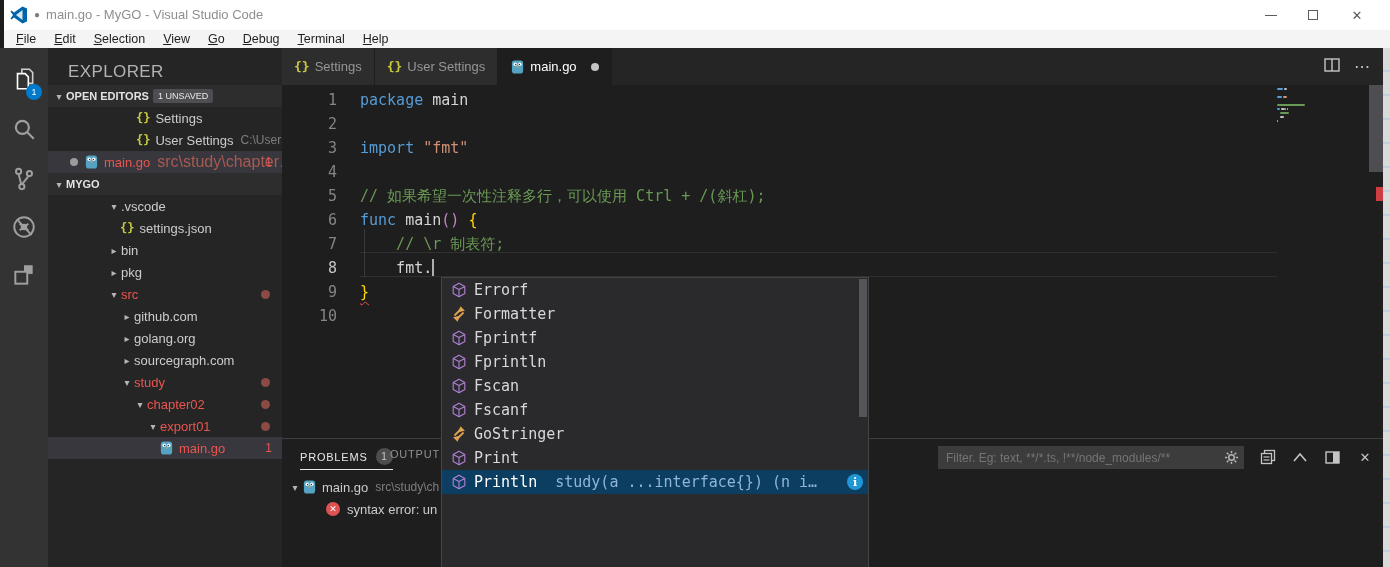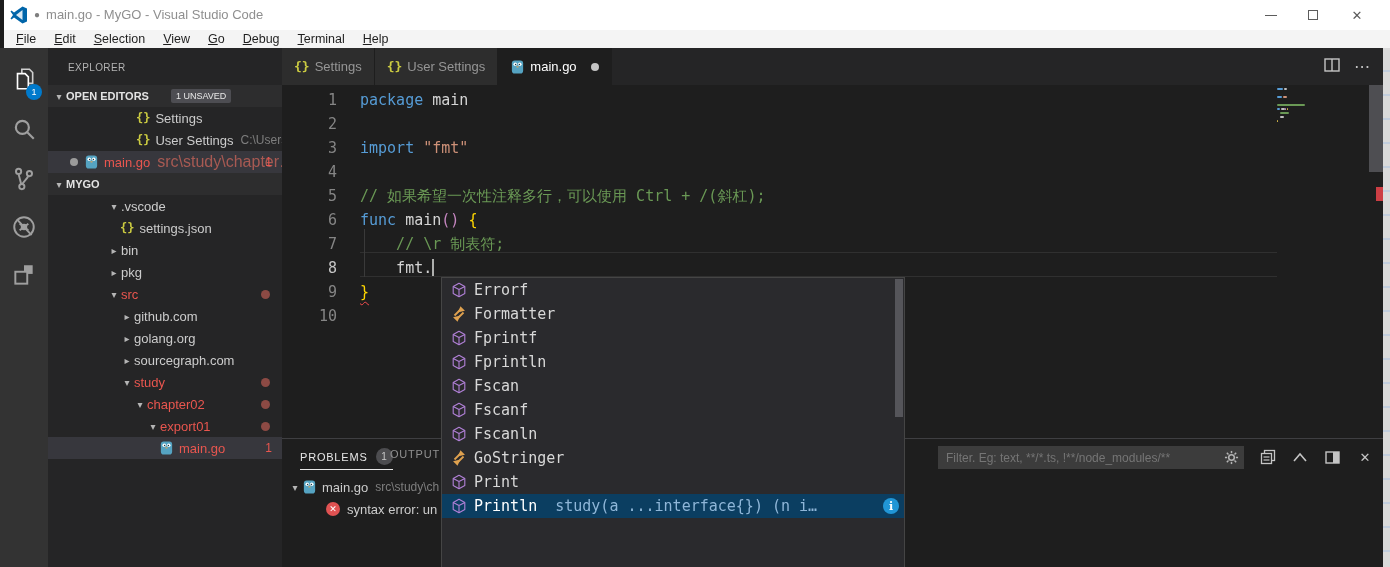--- a/index.html
+++ b/index.html
@@ -28,28 +28,28 @@
   
   #activitybar { left:0; top:48px; width:48px; height:519px; background:#333333; }
   .ab-item { position:absolute; left:0; width:48px; height:46px; display:flex; align-items:center; justify-content:center; }
   .ab-item svg { opacity:.75; }
   .ab-item.active svg { opacity:1; }
   .ab-badge { position:absolute; right:6px; bottom:2px; width:16px; height:16px; border-radius:50%;
               background:#007acc; color:#fff; font-size:9px; display:flex; align-items:center; justify-content:center; }
 
   
   #sidebar { left:48px; top:48px; width:234px; height:519px; background:#252526; color:#cccccc; overflow:hidden; }
-  #sidebar-title { position:absolute; left:20px; top:14px; font-size:10px; color:#b3b3b3; letter-spacing:.4px; }
+  #sidebar-title { position:absolute; left:20px; top:14px; font-size:17px; color:#b3b3b3; letter-spacing:.4px; }
   .section-header { position:absolute; left:0; width:234px; height:22px; background:#2d2d2e; display:flex; align-items:center;
                     font-size:11px; font-weight:bold; color:#e3e3e3; }
   .section-header .tw { margin-left:4px; }
   #open-editors-header { top:37px; }
   #project-header { top:125px; }
   .tw { width:14px; display:inline-block; text-align:center; color:#b5b5b5; font-size:10px; flex:none; }
-  .badge-unsaved { margin-left:22px; background:#4d4d52; color:#e8e8e8; font-size:9px; font-weight:normal; padding:2px 5px; border-radius:2px; }
+  .badge-unsaved { margin-left:4px; background:#4d4d52; color:#e8e8e8; font-size:9px; font-weight:normal; padding:2px 5px; border-radius:2px; }
   .row { position:absolute; left:0; width:234px; height:22px; display:flex; align-items:center; font-size:13px; white-space:nowrap; }
   .row.selected { background:#37373d; }
   .dirty-dot { width:8px; height:8px; border-radius:50%; background:#9b9b9b; margin:0 6px 0 22px; flex:none; }
   .file-icon { flex:none; margin-right:5px; display:inline-flex; }
   .json-icon { color:#cbcb41; font-family:"DejaVu Sans Mono",monospace; font-size:12px; font-weight:bold; margin-right:5px; }
   .lbl-red { color:#e9564f; }
   .path-dim { color:#7e7e7e; font-size:12px; margin-left:7px; }
   .path-red { color:#a85a53; font-size:16px; margin-left:7px; }
   .count-red { position:absolute; right:10px; color:#e9564f; font-size:12px; }
   .dot-red { position:absolute; right:12px; width:9px; height:9px; border-radius:50%; background:#8c4a44; }
@@ -79,21 +79,21 @@
   #cursor { display:inline-block; width:2px; height:18px; background:#aeafad; vertical-align:-4px; }
   #cur-line { left:360px; top:252px; width:917px; height:25px; border-top:1px solid #303030; border-bottom:1px solid #303030; }
   #indent-guide { left:364px; top:229px; width:1px; height:48px; background:#3a3a3a; }
   #minimap { left:1277px; top:88px; width:88px; height:60px; }
   .mm-bar { position:absolute; height:2px; border-radius:1px; }
   #ed-scrollbar { left:1369px; top:85px; width:14px; height:353px; }
   #ed-thumb { position:absolute; left:0; top:0; width:14px; height:87px; background:#4e4e52; }
   #ed-errmark { position:absolute; left:7px; top:102px; width:7px; height:14px; background:#cc3e44; }
 
   
-  #suggest { left:441px; top:277px; width:464px; height:290px; background:#2a2a2d; border:1px solid #454545; border-bottom:none; z-index:30; }
+  #suggest { left:441px; top:277px; width:428px; height:290px; background:#2a2a2d; border:1px solid #454545; border-bottom:none; z-index:30; }
   .sg-row { position:relative; height:24px; display:flex; align-items:center; padding-left:8px; }
   .sg-row.selected { background:#0b3e61; }
   .sg-icon { width:17px; height:17px; flex:none; margin-right:7px; display:inline-flex; align-items:center; justify-content:center; }
   .sg-label { font:15px/24px "DejaVu Sans Mono","Liberation Mono",monospace; color:#d8d8d8; white-space:pre; }
   .sg-row.selected .sg-label { color:#ffffff; }
   .sg-detail { font:15px/24px "DejaVu Sans Mono","Liberation Mono",monospace; color:#8fb6d8; margin-left:18px; white-space:pre; }
   .sg-info { position:absolute; right:5px; top:4px; width:16px; height:16px; border-radius:50%; background:#2196d6; color:#fff;
              font-size:11px; font-weight:bold; font-family:"DejaVu Serif",serif; display:flex; align-items:center; justify-content:center; }
   #sg-scroll { position:absolute; right:1px; top:1px; width:8px; height:138px; background:#55555a; }
 
@@ -454,29 +454,20 @@
           <span class="sg-icon">
             <svg width="16" height="16" viewBox="0 0 16 16" fill="none" stroke="#b180d7" stroke-width="1.1" stroke-linejoin="round">
               <path d="M8 1.2 13.8 4.4v7.2L8 14.8 2.2 11.6V4.4z"></path>
               <path d="M2.2 4.4 8 7.6l5.8-3.2M8 7.6v7.2"></path>
             </svg>
           </span>
           <span class="sg-label">Fscanf</span>
         </div>
         <div class="sg-row">
           <span class="sg-icon">
-            <svg width="16" height="16" viewBox="0 0 16 16" fill="none" stroke="#b180d7" stroke-width="1.1" stroke-linejoin="round">
-              <path d="M8 1.2 13.8 4.4v7.2L8 14.8 2.2 11.6V4.4z"></path>
-              <path d="M2.2 4.4 8 7.6l5.8-3.2M8 7.6v7.2"></path>
-            </svg>
-          </span>
-          <span class="sg-label">Fscanln</span>
-        </div>
-        <div class="sg-row">
-          <span class="sg-icon">
             <svg width="16" height="16" viewBox="0 0 16 16" stroke="#dfa14f" stroke-width="1.8" fill="#dfa14f">
               <path d="M3.5 9.5 9 4" fill="none"></path>
               <polygon points="9.8,1.8 12.2,4.2 8.2,5.2"></polygon>
               <path d="M12.5 6.5 7 12" fill="none"></path>
               <polygon points="6.2,14.2 3.8,11.8 7.8,10.8"></polygon>
             </svg>
           </span>
           <span class="sg-label">GoStringer</span>
         </div>
         <div class="sg-row">

